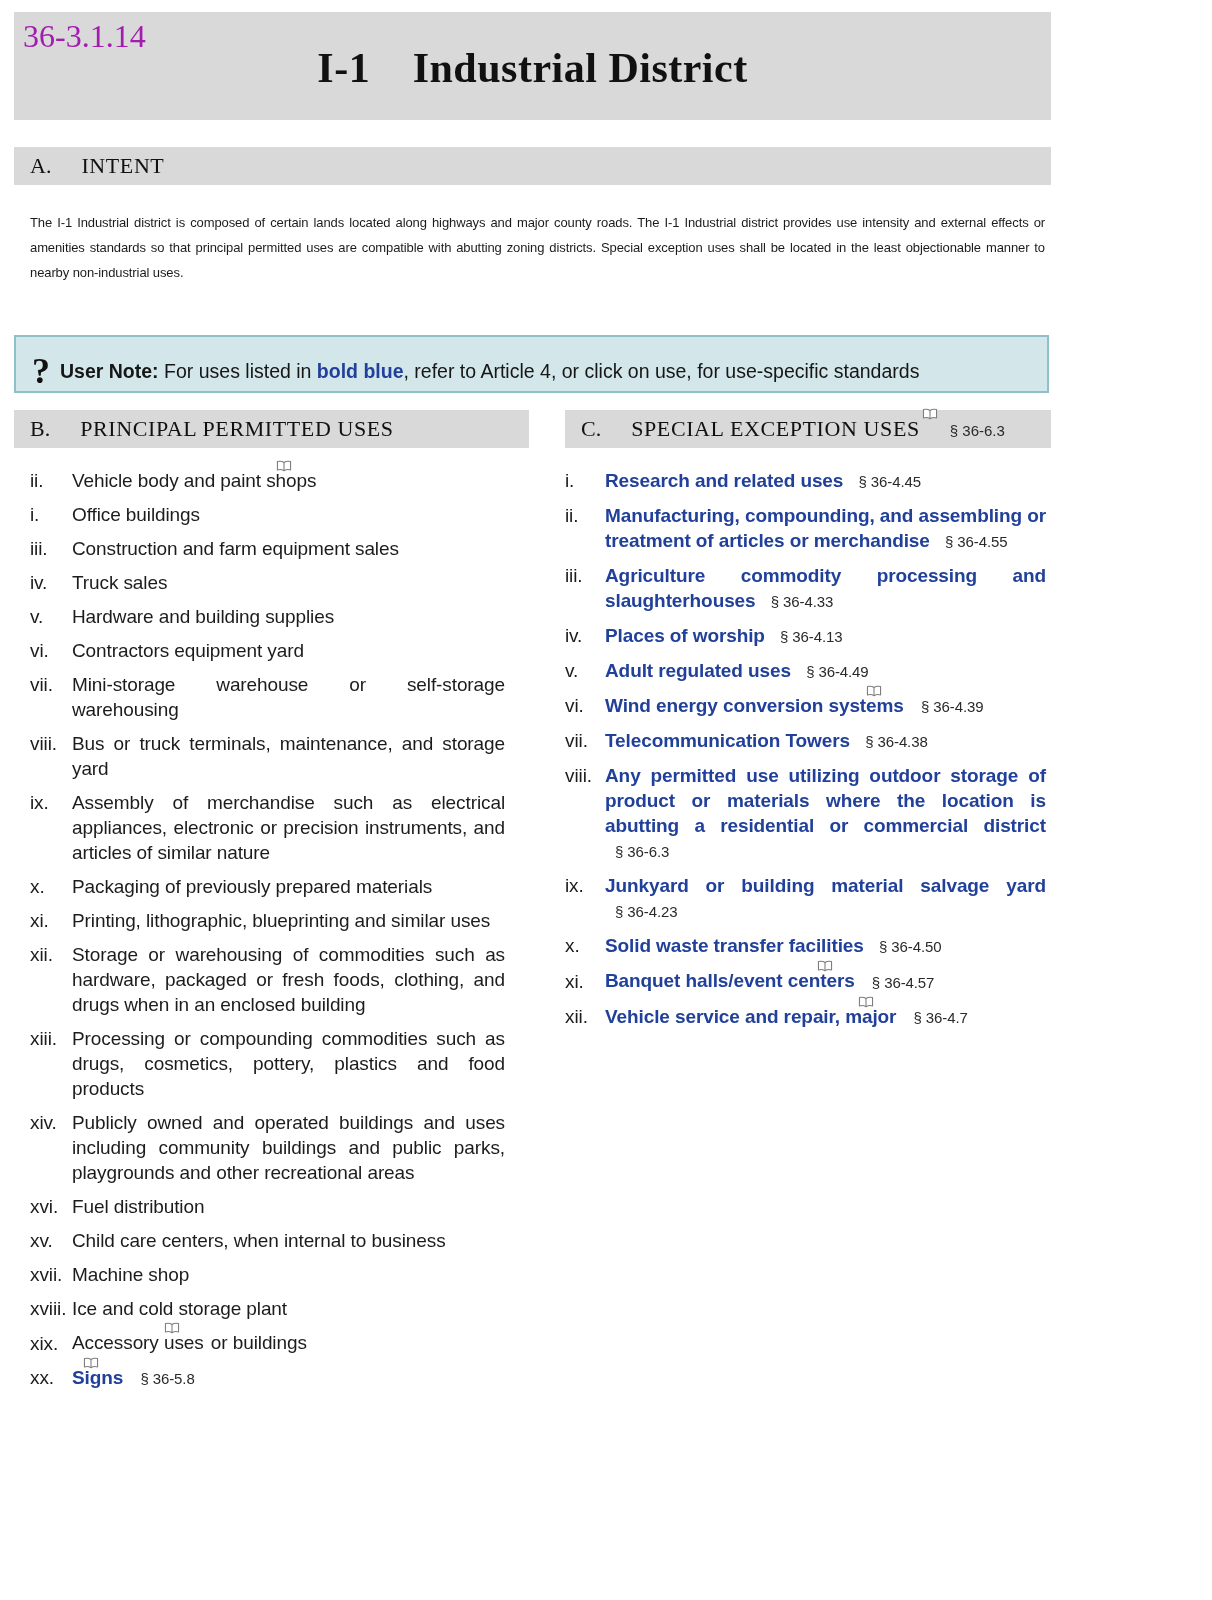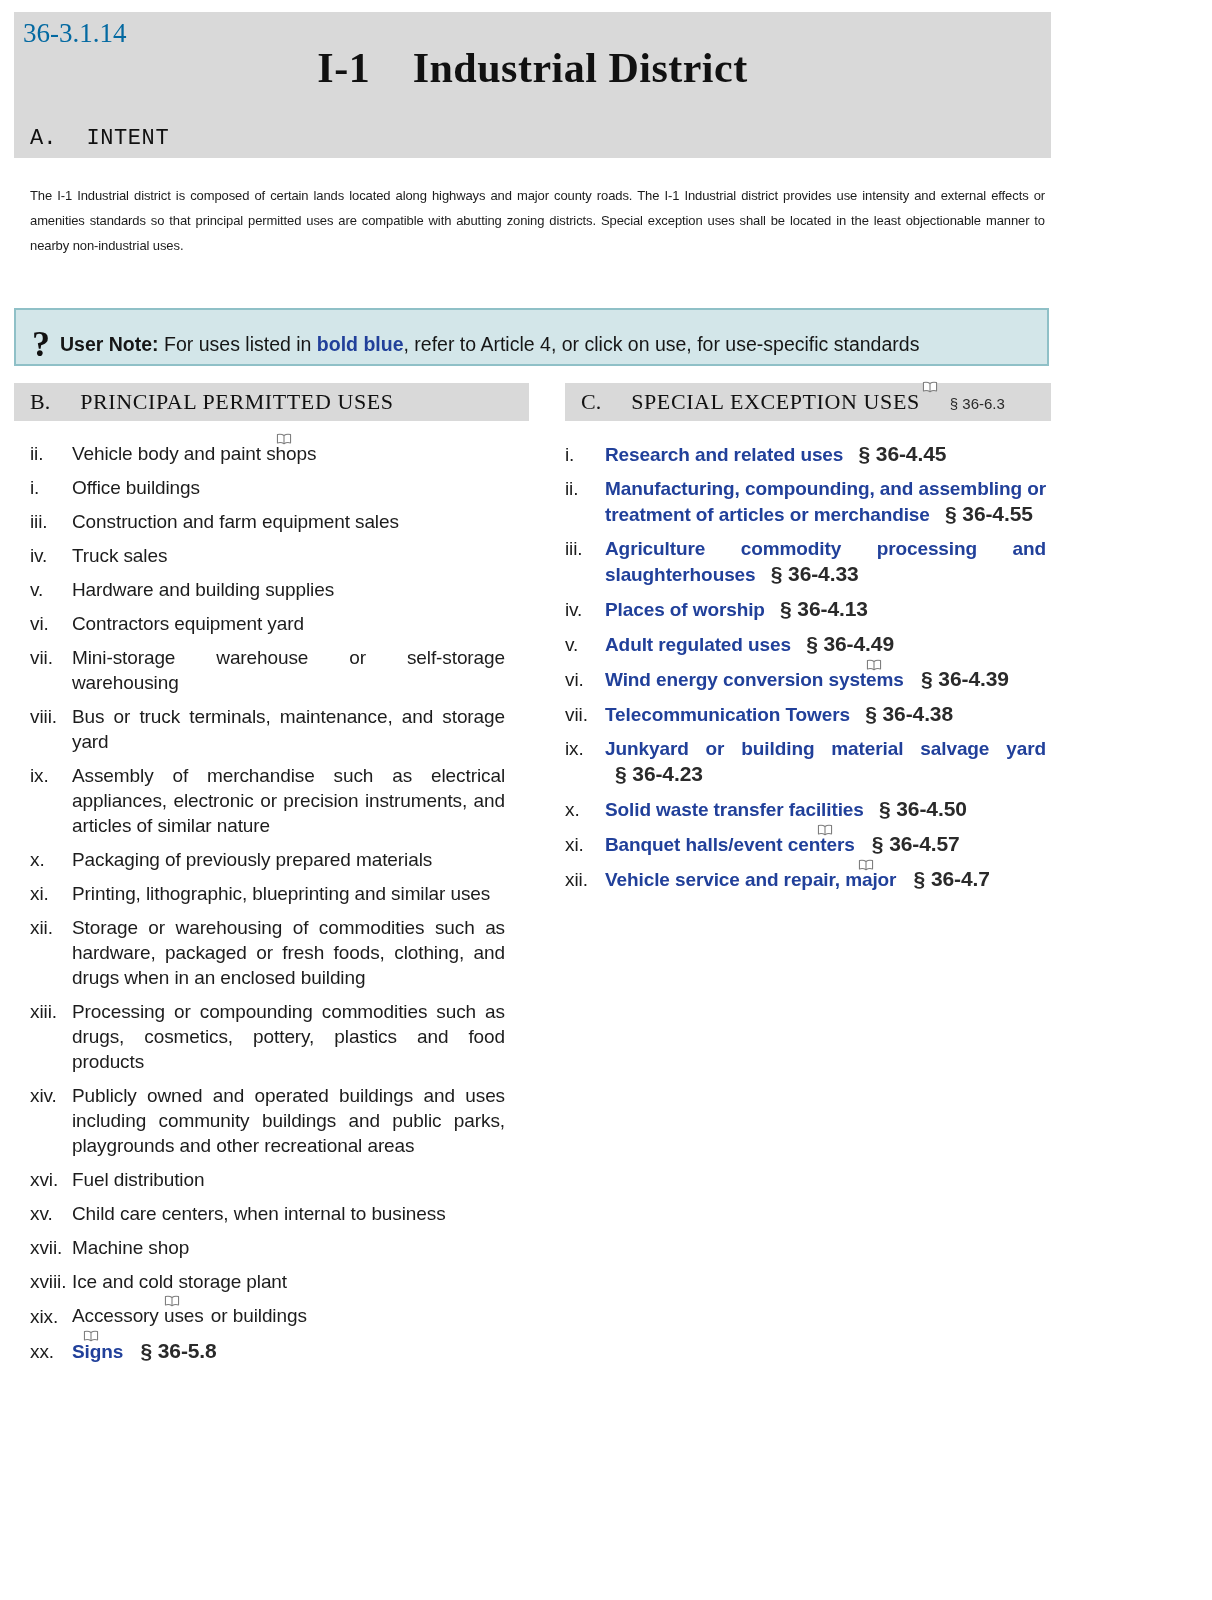--- a/index.html
+++ b/index.html
@@ -20,22 +20,22 @@
   
   .doc-header{
     position:relative;
     height:108px;
     background:#d9d9d9;
   }
   .doc-code{
     position:absolute;
     left:9px; top:6px;
     font-family:"Liberation Serif","DejaVu Serif",serif;
-    font-size:27px;
-    color:#0369a1;
+    font-size:32px;
+    color:#a21caf;
   }
   .doc-title{
     margin:0;
     text-align:center;
     padding-top:32px;
     font-family:"Liberation Serif","DejaVu Serif",serif;
     font-weight:600;
     font-size:42px;
     color:#111;
     letter-spacing:0.5px;
@@ -43,21 +43,21 @@
   
   .section-bar{
     height:38px;
     line-height:38px;
     background:#d9d9d9;
     font-family:"Liberation Serif","DejaVu Serif",serif;
     font-size:22px;
     color:#111;
     white-space:nowrap;
   }
-  .intent-bar{font-family:Liberation Mono, monospace;}
+  .intent-bar{margin-top:27px;}
   .bar-letter{margin-left:16px;}
   .bar-title{margin-left:30px;letter-spacing:0.6px;}
   .bar-ref{
     font-family:"Liberation Sans","DejaVu Sans",sans-serif;
     font-size:15px;
     color:#2a2a2a;
     margin-left:12px;
     letter-spacing:0;
   }
   
@@ -128,23 +128,23 @@
     font-weight:normal;
   }
   .col-right .num{min-width:40px;}
   .use-text{}
   .blue-use{
     color:#21409a;
     font-weight:bold;
     cursor:pointer;
   }
   .ref{
-    font-size:21px;
+    font-size:15px;
     color:#2a2a2a;
-    font-weight:bold;
+    font-weight:normal;
     margin-left:10px;
     white-space:nowrap;
   }
   sup.book{
     font-size:0;
     line-height:0;
     display:inline-block;
     position:relative;
     top:-8px;
     margin-left:2px;
@@ -227,20 +227,21 @@
             <div class="use-item"><span class="num">i.</span><span class="use-text blue-use">Research and related uses</span> <span class="ref">§ 36-4.45</span></div>
             <div class="use-item"><span class="num">ii.</span><span class="use-text blue-use">Manufacturing, compounding, and assembling or treatment of articles or merchandise</span> <span class="ref">§ 36-4.55</span></div>
             <div class="use-item"><span class="num">iii.</span><span class="use-text blue-use">Agriculture commodity processing and slaughterhouses</span> <span class="ref">§ 36-4.33</span></div>
             <div class="use-item"><span class="num">iv.</span><span class="use-text blue-use">Places of worship</span> <span class="ref">§ 36-4.13</span></div>
             <div class="use-item"><span class="num">v.</span><span class="use-text blue-use">Adult regulated uses</span> <span class="ref">§ 36-4.49</span></div>
             <div class="use-item"><span class="num">vi.</span><span class="use-text blue-use">Wind energy conversion systems</span><sup class="book"><svg class="book-svg" viewBox="0 0 22 16">
                   <path d="M11 3.2 C8.6 1.4 4.9 1.1 2 1.9 L2 13.4 C4.9 12.6 8.6 12.9 11 14.5 C13.4 12.9 17.1 12.6 20 13.4 L20 1.9 C17.1 1.1 13.4 1.4 11 3.2 Z" fill="#ffffff" stroke="#7e7e7e" stroke-width="1.5" stroke-linejoin="round"></path>
                   <path d="M11 3.2 L11 14.5" stroke="#7e7e7e" stroke-width="1.5" fill="none"></path>
                 </svg></sup> <span class="ref">§ 36-4.39</span></div>
             <div class="use-item"><span class="num">vii.</span><span class="use-text blue-use">Telecommunication Towers</span> <span class="ref">§ 36-4.38</span></div>
+            <div class="use-item"><span class="num">viii.</span><span class="use-text blue-use">Any permitted use utilizing outdoor storage of product or materials where the location is abutting a residential or commercial district</span> <span class="ref">§ 36-6.3</span></div>
             <div class="use-item"><span class="num">ix.</span><span class="use-text blue-use">Junkyard or building material salvage yard</span> <span class="ref">§ 36-4.23</span></div>
             <div class="use-item"><span class="num">x.</span><span class="use-text blue-use">Solid waste transfer facilities</span> <span class="ref">§ 36-4.50</span></div>
             <div class="use-item"><span class="num">xi.</span><span class="use-text blue-use">Banquet halls/event centers</span><sup class="book"><svg class="book-svg" viewBox="0 0 22 16">
                   <path d="M11 3.2 C8.6 1.4 4.9 1.1 2 1.9 L2 13.4 C4.9 12.6 8.6 12.9 11 14.5 C13.4 12.9 17.1 12.6 20 13.4 L20 1.9 C17.1 1.1 13.4 1.4 11 3.2 Z" fill="#ffffff" stroke="#7e7e7e" stroke-width="1.5" stroke-linejoin="round"></path>
                   <path d="M11 3.2 L11 14.5" stroke="#7e7e7e" stroke-width="1.5" fill="none"></path>
                 </svg></sup> <span class="ref">§ 36-4.57</span></div>
             <div class="use-item"><span class="num">xii.</span><span class="use-text blue-use">Vehicle service and repair, major</span><sup class="book"><svg class="book-svg" viewBox="0 0 22 16">
                   <path d="M11 3.2 C8.6 1.4 4.9 1.1 2 1.9 L2 13.4 C4.9 12.6 8.6 12.9 11 14.5 C13.4 12.9 17.1 12.6 20 13.4 L20 1.9 C17.1 1.1 13.4 1.4 11 3.2 Z" fill="#ffffff" stroke="#7e7e7e" stroke-width="1.5" stroke-linejoin="round"></path>
                   <path d="M11 3.2 L11 14.5" stroke="#7e7e7e" stroke-width="1.5" fill="none"></path>
                 </svg></sup> <span class="ref">§ 36-4.7</span></div>

